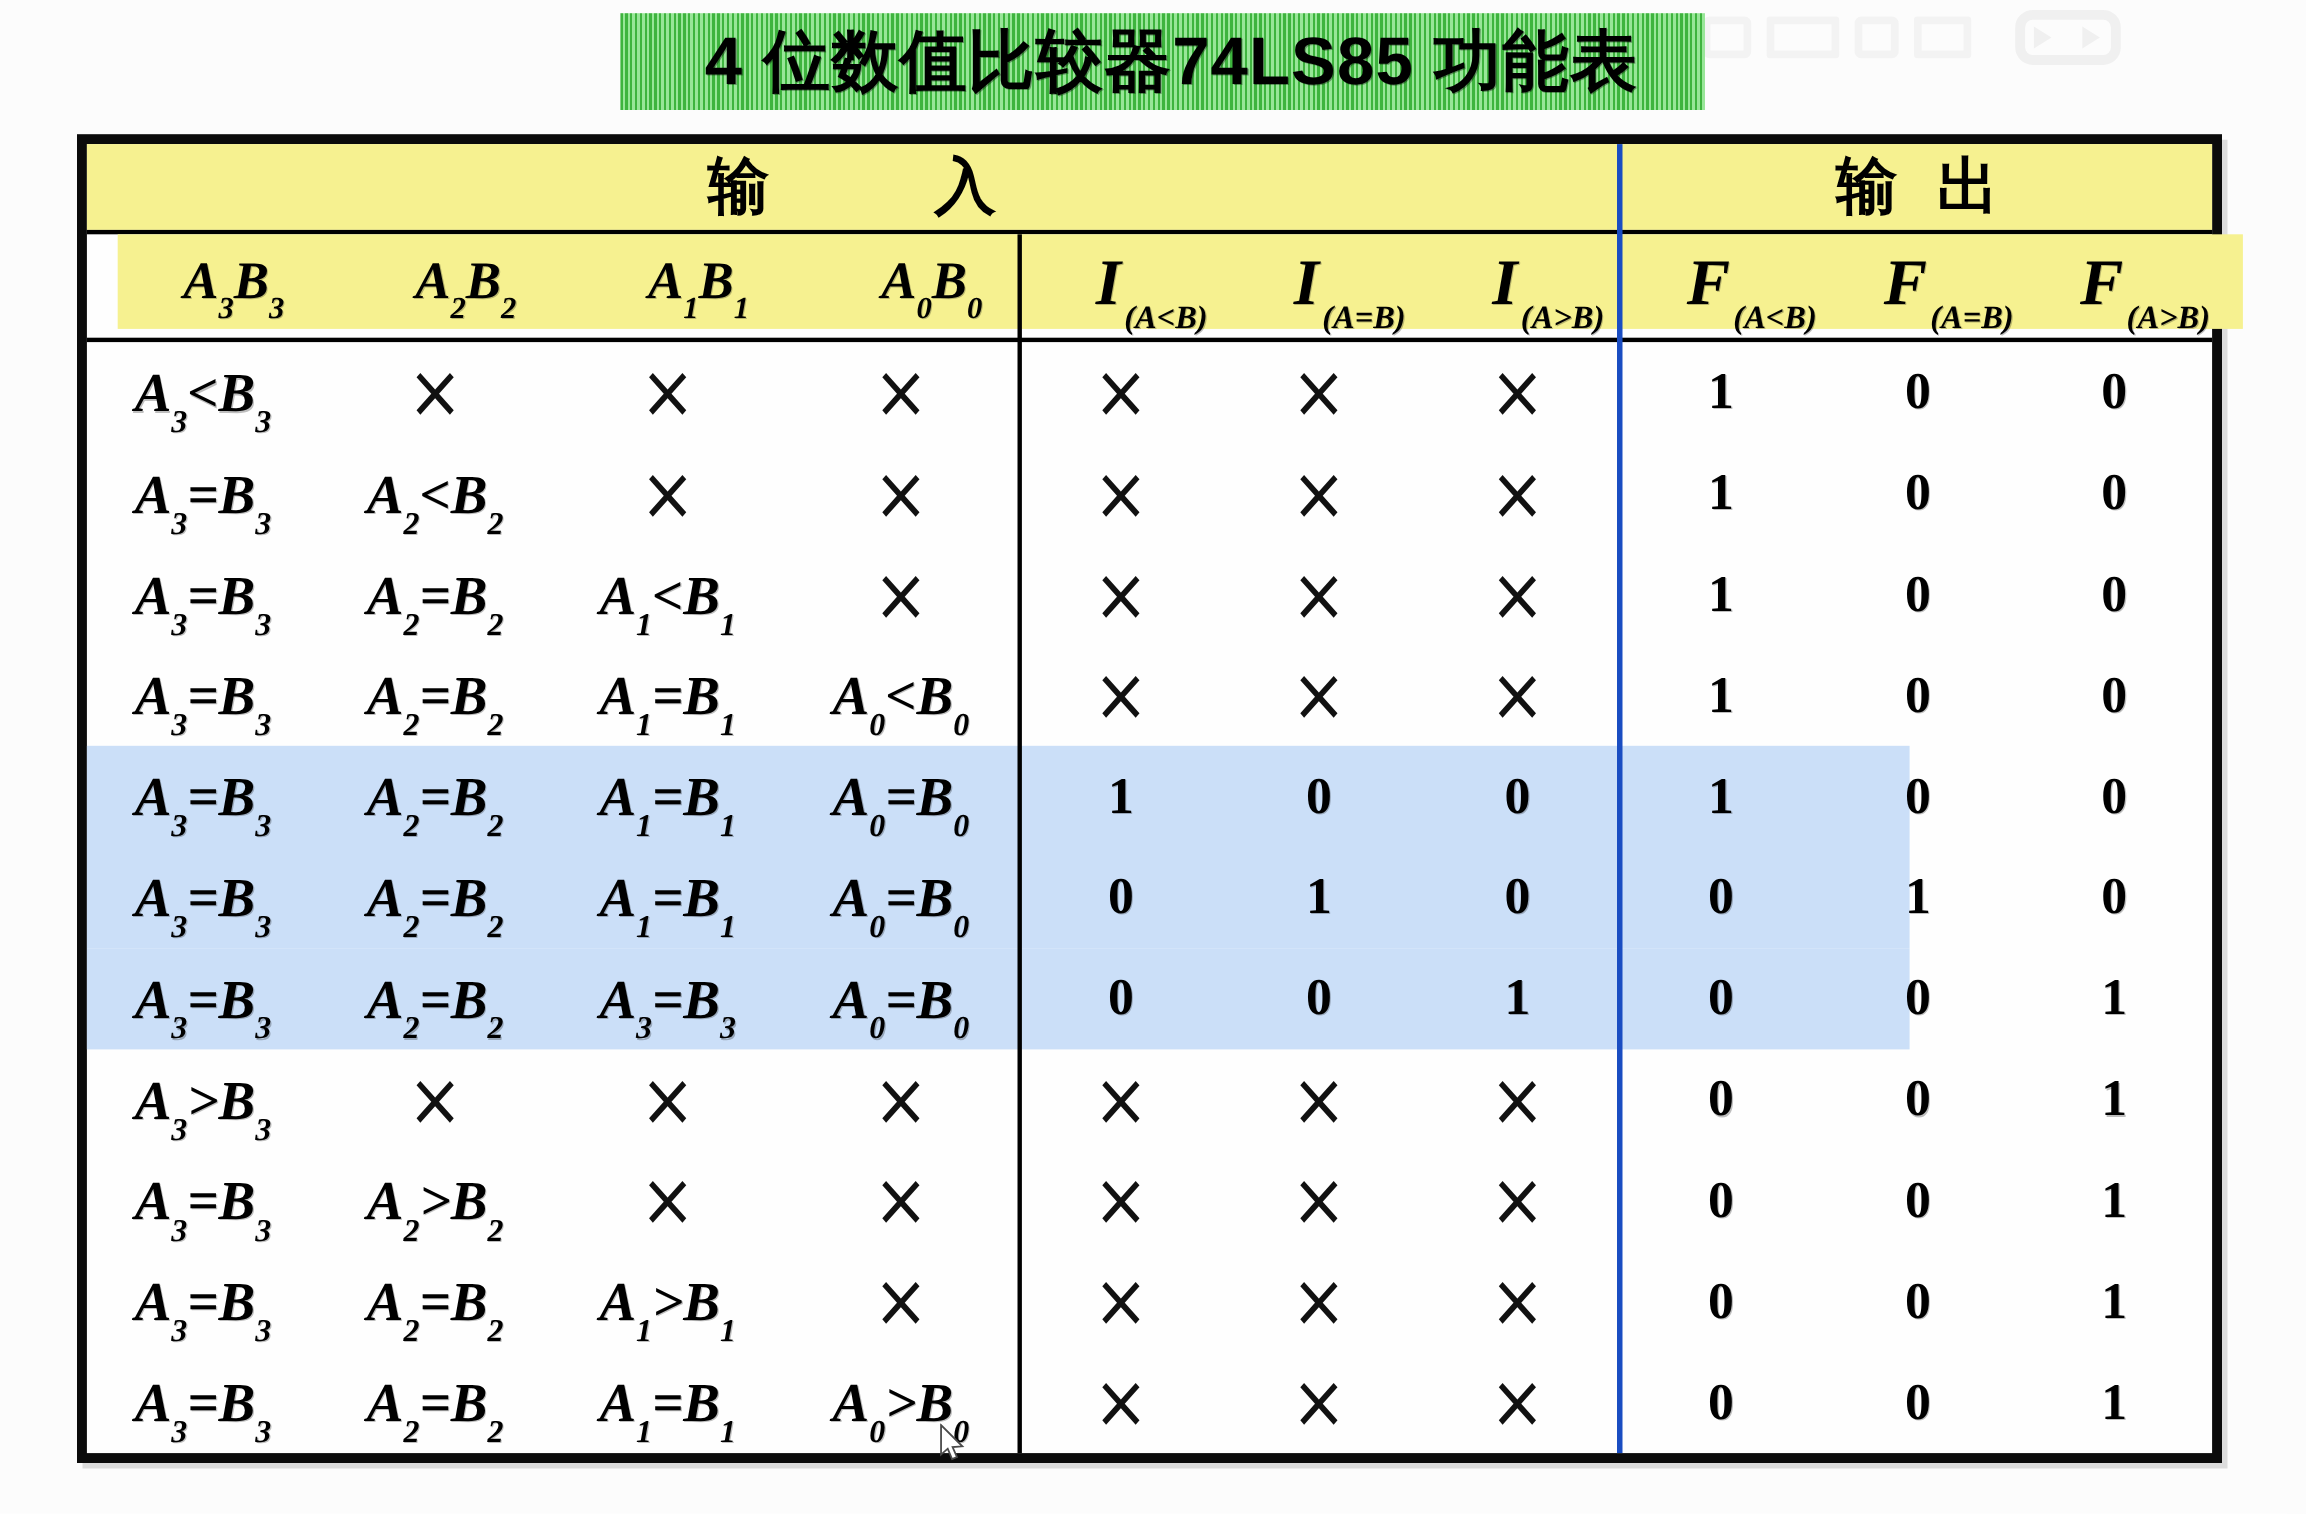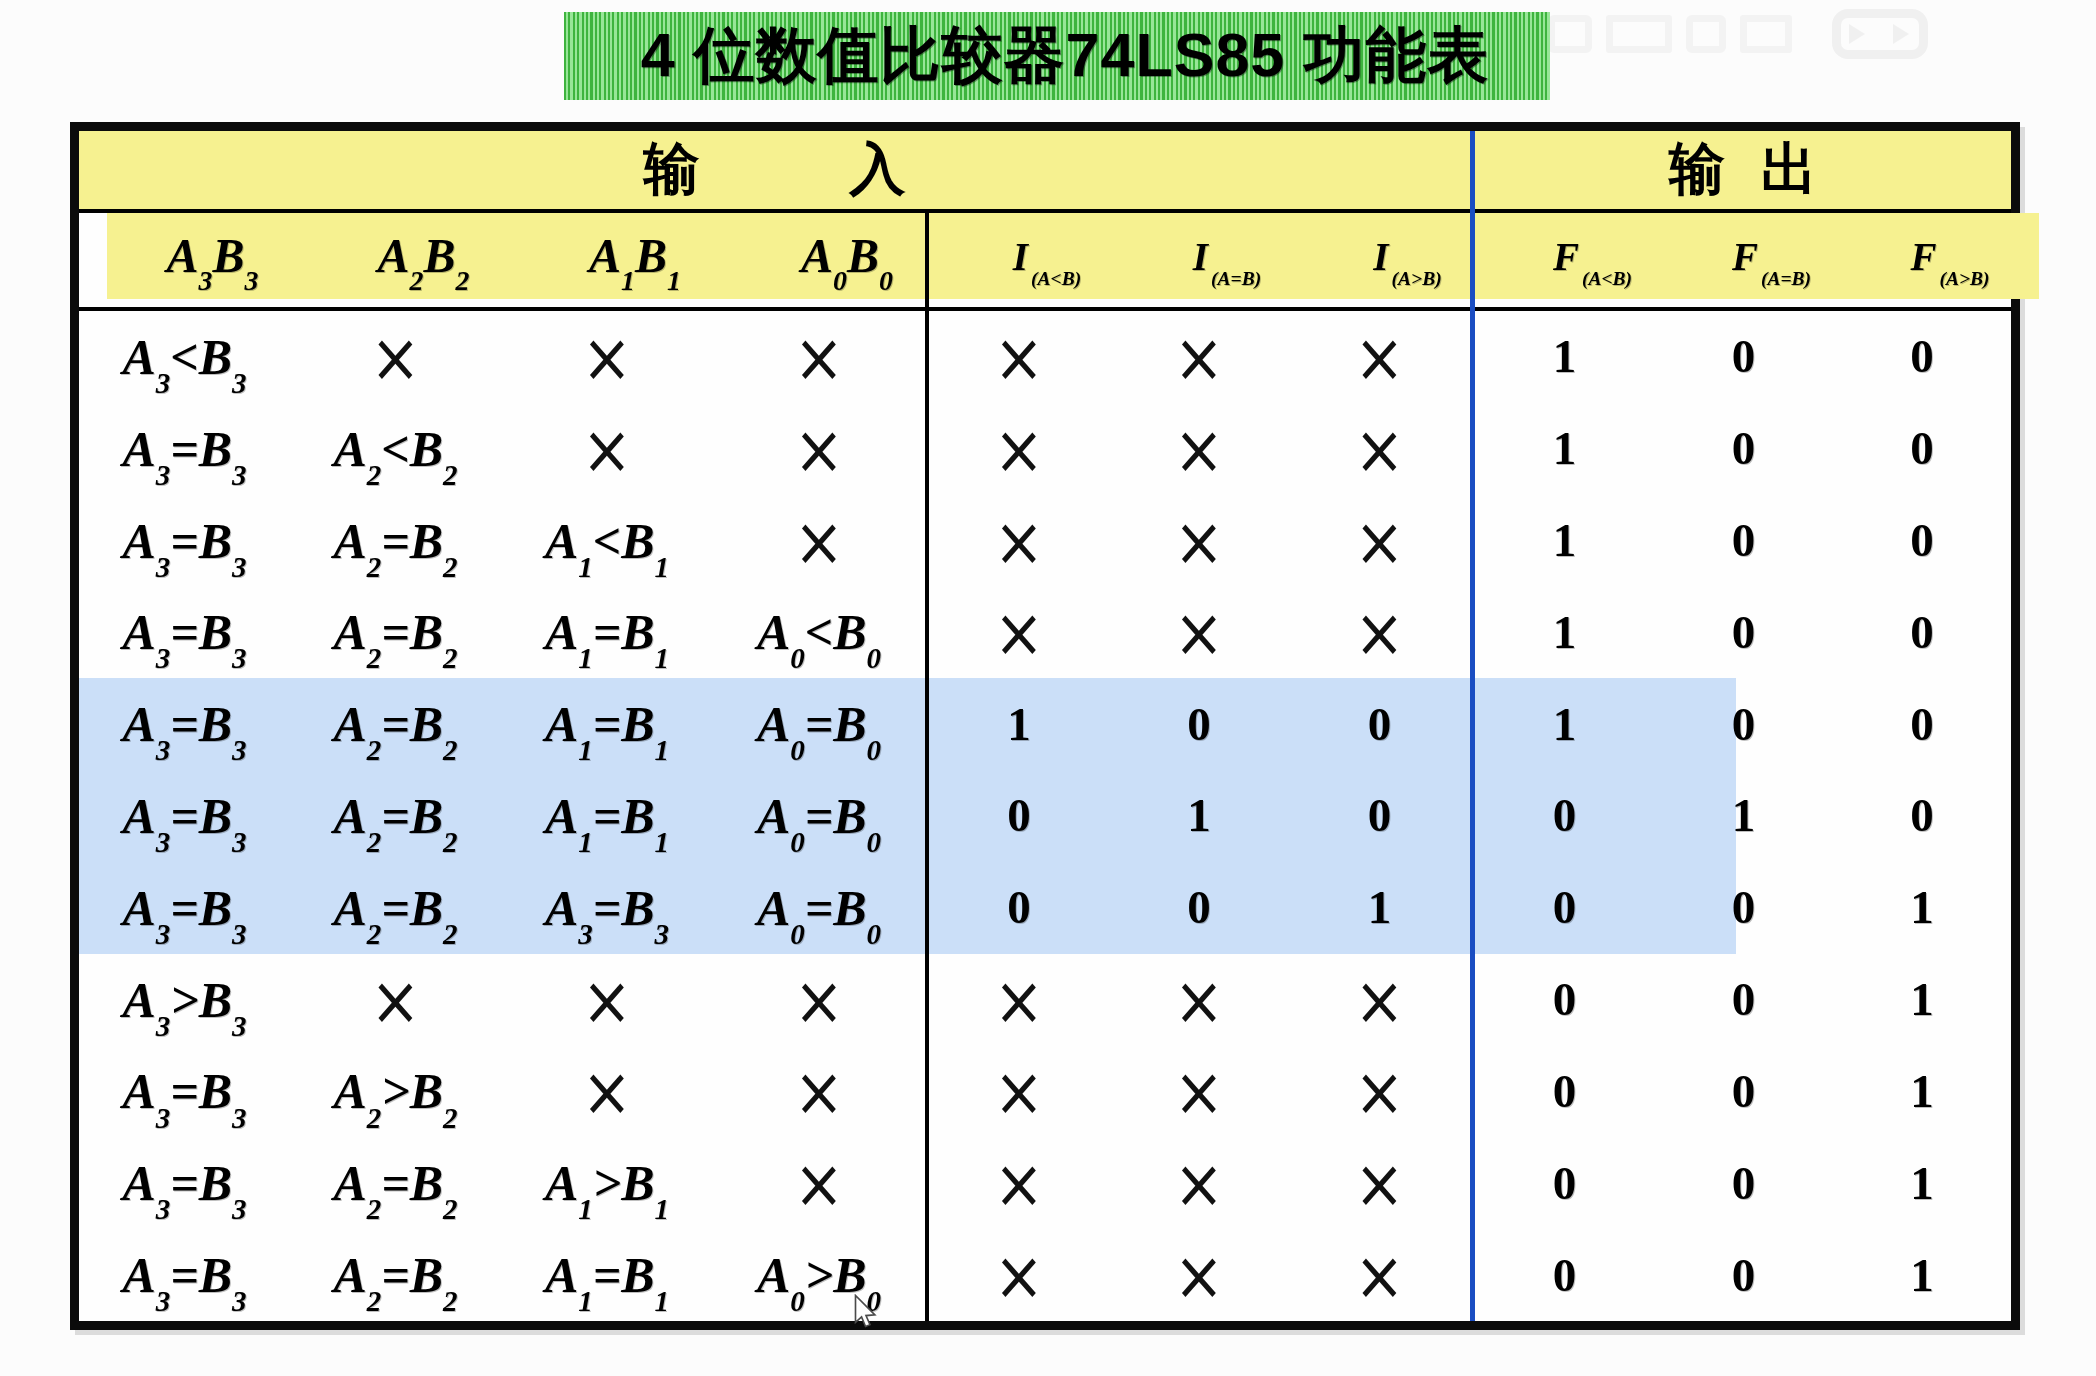--- a/index.html
+++ b/index.html
@@ -88,21 +88,21 @@
 
   
   .math{
     font-family:"Liberation Serif","DejaVu Serif",serif;
     font-style:italic;font-weight:bold;font-size:50px;color:#000;
     white-space:nowrap;line-height:1;
     text-shadow:1px 1px 0 rgba(0,0,0,0.25);
   }
   .math sub{font-size:0.58em;line-height:0;position:relative;top:0.28em;font-style:italic;}
   .hdr-math{font-size:48px;}
-  .hdr-if{font-size:39px;}
+  .hdr-if{font-size:59px;}
   .hdr-if sub{font-size:0.5em;top:0.32em;margin-left:3px;}
   .digit{
     font-family:"Liberation Serif","DejaVu Serif",serif;
     font-weight:bold;font-size:47px;color:#000;line-height:1;
     text-shadow:1px 1px 0 rgba(0,0,0,0.25);
   }
   .cross{
     font-family:"DejaVu Sans","Liberation Sans",sans-serif;
     font-size:60px;font-weight:500;color:#111;line-height:1;
     display:inline-block;transform:scaleY(1.12);

